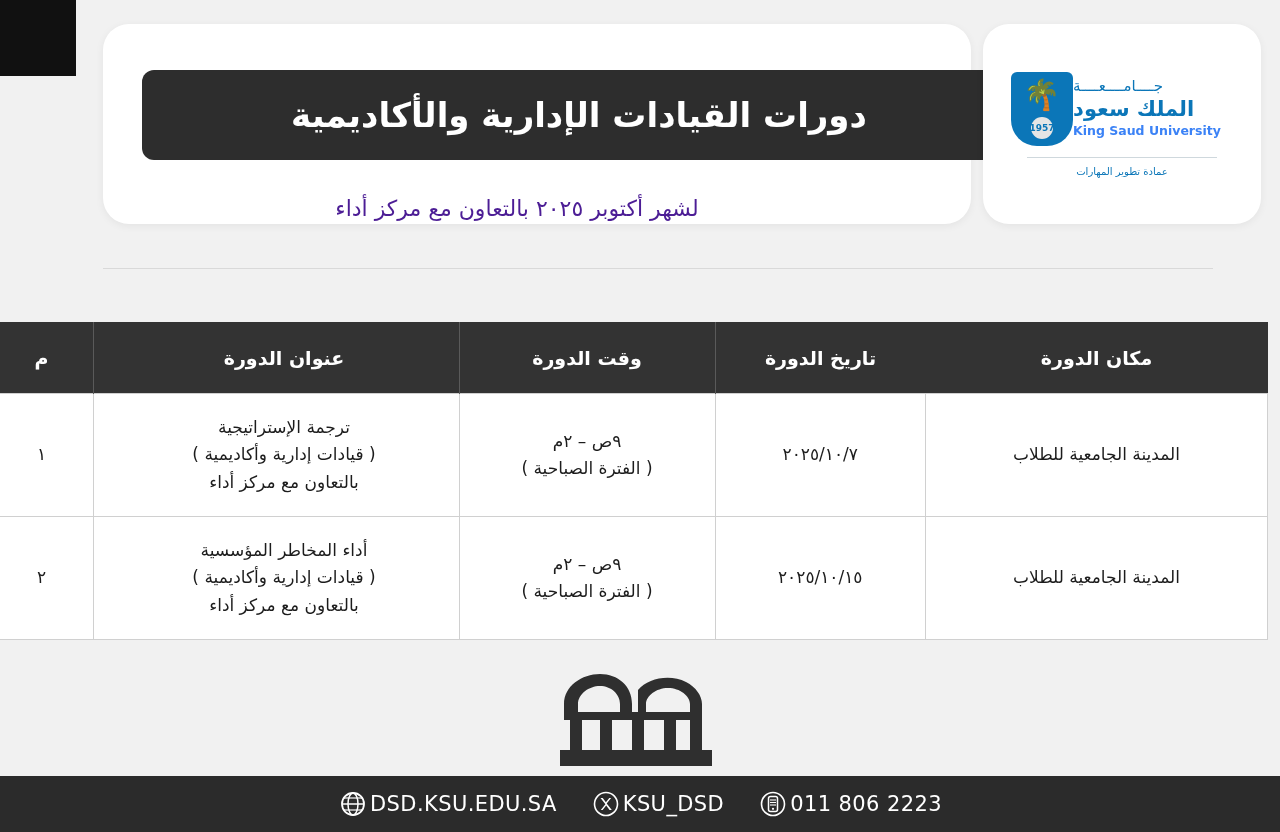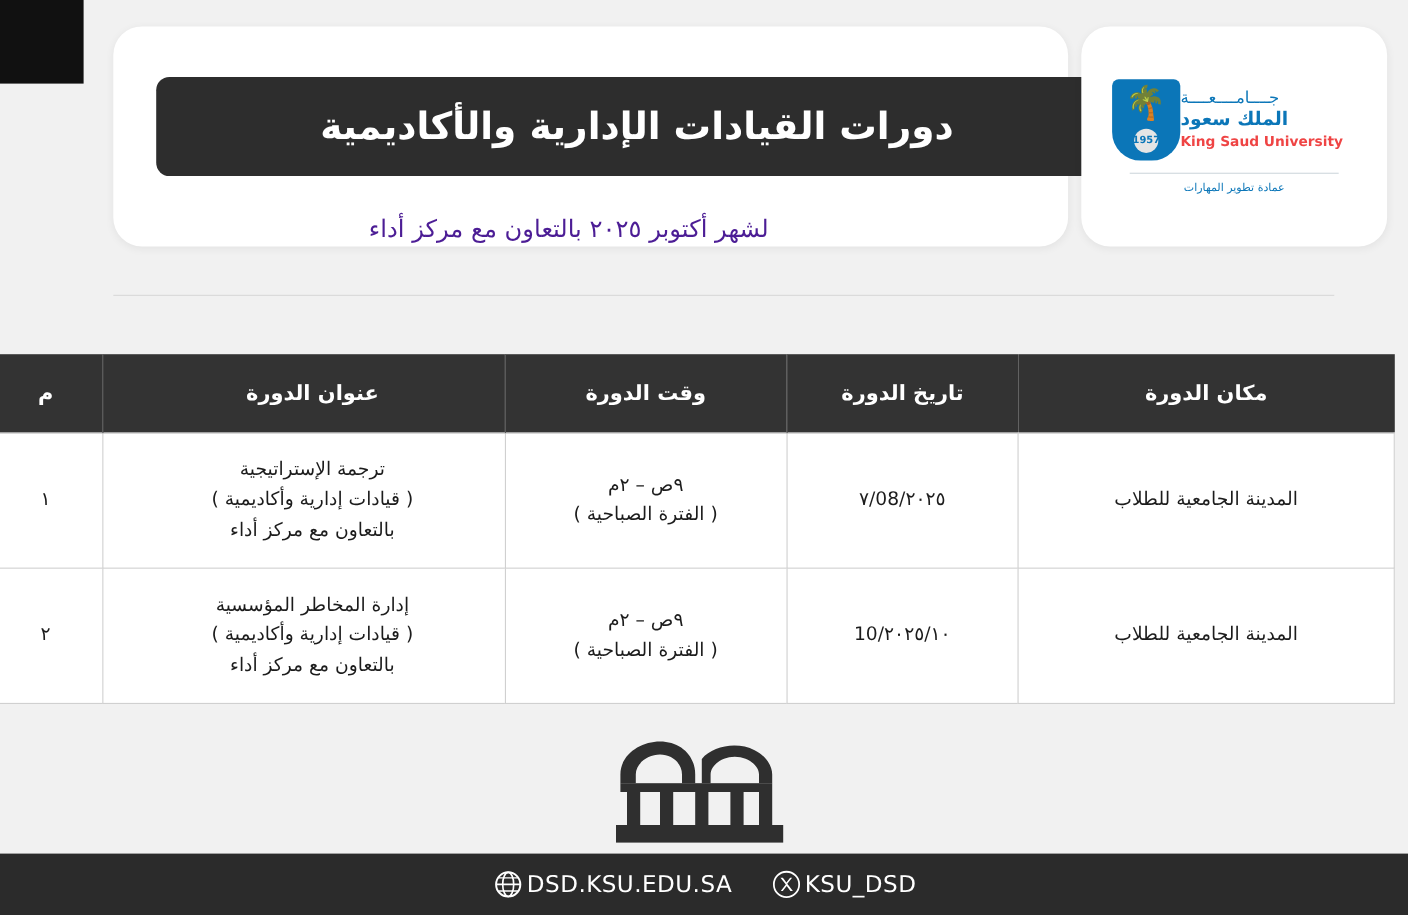--- a/index.html
+++ b/index.html
@@ -137,27 +137,27 @@
   }
   .logo-ar-top {
     color: #0b76b8;
     font-size: 15px;
     letter-spacing: 3px;
     direction: rtl;
     line-height: 1.25;
   }
   .logo-ar-bot {
     color: #0b76b8;
-    font-size: 17px;
+    font-size: 21px;
     font-weight: bold;
     direction: rtl;
     line-height: 1.25;
   }
   .logo-en {
-    color: #ef4444;
+    color: #3b82f6;
     font-size: 12.5px;
     font-weight: bold;
     direction: ltr;
     line-height: 1.4;
   }
   .logo-divider {
     width: 190px;
     height: 1px;
     background: #cfd8dd;
     margin: 11px 0 8px 0;
@@ -297,41 +297,41 @@
           <th class="col-place">مكان الدورة</th>
           <th class="col-date">تاريخ الدورة</th>
           <th class="col-time">وقت الدورة</th>
           <th class="col-title">عنوان الدورة</th>
           <th class="col-num">م</th>
         </tr>
       </thead>
       <tbody>
         <tr>
           <td class="col-place">المدينة الجامعية للطلاب</td>
-          <td class="col-date">٢٠٢٥/08/٧</td>
+          <td class="col-date">٢٠٢٥/١٠/٧</td>
           <td class="col-time cell-lines">
             <span>٩ص – ٢م</span>
             <span>( الفترة الصباحية )</span>
           </td>
           <td class="col-title cell-lines">
             <span>ترجمة الإستراتيجية</span>
             <span>( قيادات إدارية وأكاديمية )</span>
             <span>بالتعاون مع مركز أداء</span>
           </td>
           <td class="col-num">١</td>
         </tr>
         <tr>
           <td class="col-place">المدينة الجامعية للطلاب</td>
-          <td class="col-date">٢٠٢٥/١٠/10</td>
+          <td class="col-date">٢٠٢٥/١٠/١٥</td>
           <td class="col-time cell-lines">
             <span>٩ص – ٢م</span>
             <span>( الفترة الصباحية )</span>
           </td>
           <td class="col-title cell-lines">
-            <span>إدارة المخاطر المؤسسية</span>
+            <span>أداء المخاطر المؤسسية</span>
             <span>( قيادات إدارية وأكاديمية )</span>
             <span>بالتعاون مع مركز أداء</span>
           </td>
           <td class="col-num">٢</td>
         </tr>
       </tbody>
     </table>
   </div>
 
   <div class="building">
@@ -363,15 +363,28 @@
     </div>
     <div class="footer-item">
       <span class="f-icon">
         <svg width="26" height="26" viewBox="0 0 26 26" xmlns="http://www.w3.org/2000/svg">
           <circle cx="13" cy="13" r="11.5" fill="none" stroke="#ffffff" stroke-width="1.6"></circle>
           <path d="M7.5 7 L12.4 13.2 L7.8 19 L9.6 19 L13.2 14.4 L16.6 19 L18.8 19 L13.7 12.4 L18.1 7 L16.3 7 L12.9 11.2 L9.7 7 Z" fill="#ffffff"></path>
         </svg>
       </span>
       <span>KSU_DSD</span>
     </div>
+    <div class="footer-item">
+      <span class="f-icon">
+        <svg width="26" height="26" viewBox="0 0 26 26" xmlns="http://www.w3.org/2000/svg">
+          <circle cx="13" cy="13" r="11.5" fill="none" stroke="#ffffff" stroke-width="1.6"></circle>
+          <rect x="8.5" y="5.5" width="9" height="15" rx="2" fill="none" stroke="#ffffff" stroke-width="1.5"></rect>
+          <line x1="10" y1="9" x2="16" y2="9" stroke="#ffffff" stroke-width="1.1"></line>
+          <line x1="10" y1="11.5" x2="16" y2="11.5" stroke="#ffffff" stroke-width="1.1"></line>
+          <line x1="10" y1="14" x2="16" y2="14" stroke="#ffffff" stroke-width="1.1"></line>
+          <circle cx="13" cy="17.8" r="1.1" fill="#ffffff"></circle>
+        </svg>
+      </span>
+      <span>011 806 2223</span>
+    </div>
   </div>
 
 </div>
 
 </body></html>

